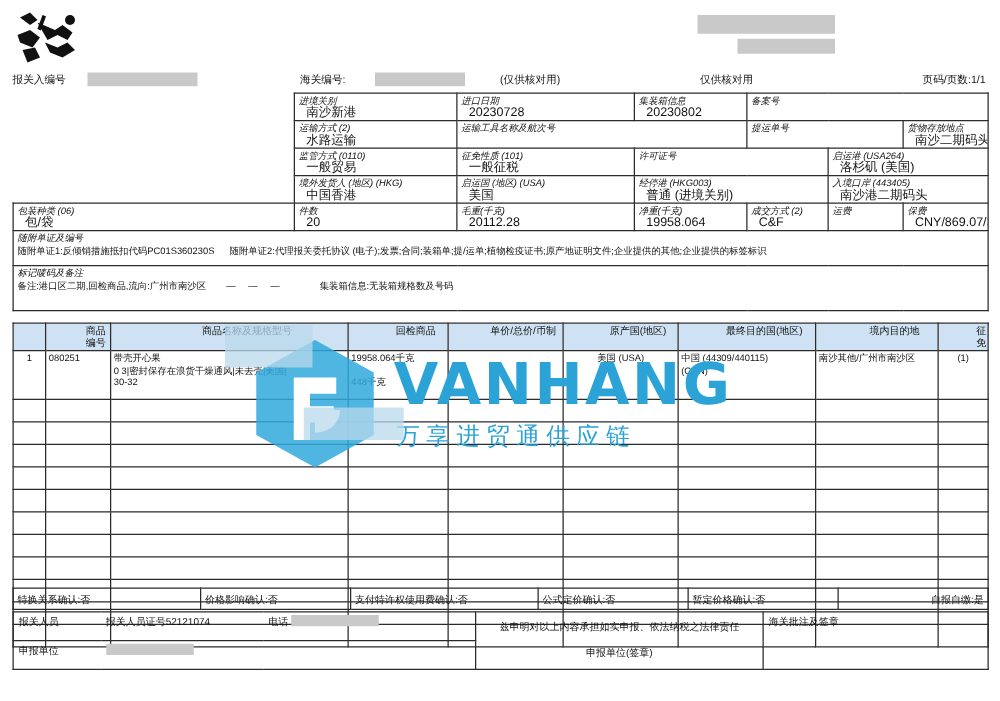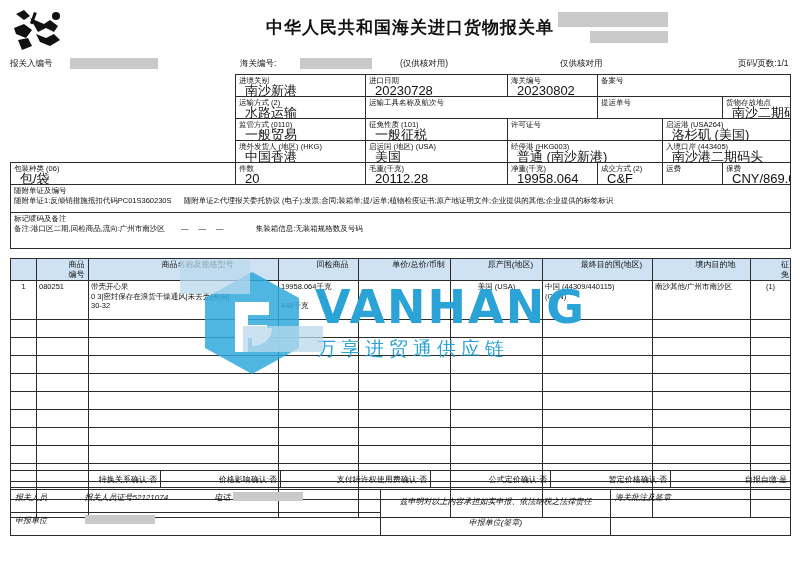--- a/index.html
+++ b/index.html
@@ -42,22 +42,22 @@
   table.grid td{
     border:1px solid #2b2b2b;
     vertical-align:top;
     padding:1px 2px 0 3px;
     height:12px;
     font-size:8px;
     line-height:10px;
     overflow:hidden;
     white-space:nowrap;
   }
-  .cellhead{font-size:7.5px;color:#111;}
-  .cellval{font-size:13px;padding-left:6px;}
+  .cellhead{font-size:7.5px;color:#111;font-style:italic;}
+  .cellval{font-size:10px;padding-left:6px;}
   .nb{border:none !important;}
   .redbox{display:inline-block;width:70px;height:9px;background:#c9c9c9;vertical-align:-1px;}
 
   
   table.goods{
     position:absolute;left:10px;top:258px;width:780px;
     border-collapse:collapse;table-layout:fixed;
   }
   table.goods td,table.goods th{
     border:1px solid #2b2b2b;font-weight:normal;
@@ -68,28 +68,28 @@
   .grow td{height:15px;}
   .gr-first td{height:36px;}
 
   
   table.confirm{
     position:absolute;left:10px;top:470px;width:780px;
     border-collapse:collapse;table-layout:fixed;
   }
   table.confirm td{
     border:1px solid #2b2b2b;font-size:8px;height:14px;padding:1px 3px;
-    text-align:right;
+    text-align:left;
   }
   table.foot{
     position:absolute;left:10px;top:489px;width:780px;
     border-collapse:collapse;table-layout:fixed;
   }
   table.foot td{
-    border:1px solid #2b2b2b;font-size:8px;padding:2px 4px;vertical-align:top;font-style:italic;
+    border:1px solid #2b2b2b;font-size:8px;padding:2px 4px;vertical-align:top;
   }
 
   
   .wm{
     position:absolute;left:195px;top:268px;width:420px;height:110px;
     pointer-events:none;
   }
   .wm .hexwrap{position:absolute;left:0;top:0;width:115px;height:110px;}
   .wm .vh{
     position:absolute;left:120px;top:12px;
@@ -114,21 +114,20 @@
         <path d="M20 10 L34 16 L40 12 L48 18 L44 24 L36 20 L28 24 Z"></path>
         <path d="M4 20 L14 16 L22 22 L16 30 L6 26 Z"></path>
         <path d="M26 26 L36 30 L44 26 L50 32 L40 38 L30 34 Z"></path>
         <path d="M8 32 L18 30 L22 38 L12 42 Z"></path>
         <circle cx="46" cy="8" r="4"></circle>
         <rect x="24" y="4" width="3" height="12" transform="rotate(20 24 4)"></rect>
       </g>
     </svg>
   </div>
 
-  <div class="title">中华人民共和国海关进口货物报关单</div>
   <div class="rd1"></div>
   <div class="rd2"></div>
 
   <div class="toprow">
     <span class="lbl" style="left:0;top:0;">报关入编号</span>
     <span class="rd3"></span>
     <span class="lbl" style="left:230px;top:0;">海关编号:</span>
     <span class="rd4"></span>
     <span class="lbl" style="left:390px;top:0;">(仅供核对用)</span>
     <span class="lbl" style="left:550px;top:0;">仅供核对用</span>
@@ -151,21 +150,21 @@
       <td class="nb"></td>
       <td>
         <div class="cellhead">进境关别</div>
         <div class="cellval">南沙新港</div>
       </td>
       <td>
         <div class="cellhead">进口日期</div>
         <div class="cellval">20230728</div>
       </td>
       <td>
-        <div class="cellhead">海关编号</div>
+        <div class="cellhead">集装箱信息</div>
         <div class="cellval">20230802</div>
       </td>
       <td colspan="3">
         <div class="cellhead">备案号</div>
         <div class="cellval"></div>
       </td>
     </tr>
 
     <tr>
       <td class="nb"></td>
@@ -212,21 +211,21 @@
       <td>
         <div class="cellhead">境外发货人 (地区) (HKG)</div>
         <div class="cellval">中国香港</div>
       </td>
       <td>
         <div class="cellhead">启运国 (地区) (USA)</div>
         <div class="cellval">美国</div>
       </td>
       <td colspan="2">
         <div class="cellhead">经停港 (HKG003)</div>
-        <div class="cellval">普通 (南沙新港)</div>
+        <div class="cellval">普通 (进境关别)</div>
       </td>
       <td colspan="2">
         <div class="cellhead">入境口岸 (443405)</div>
         <div class="cellval">南沙港二期码头</div>
       </td>
     </tr>
 
     <tr>
       <td>
         <div class="cellhead">包装种类 (06)</div>

